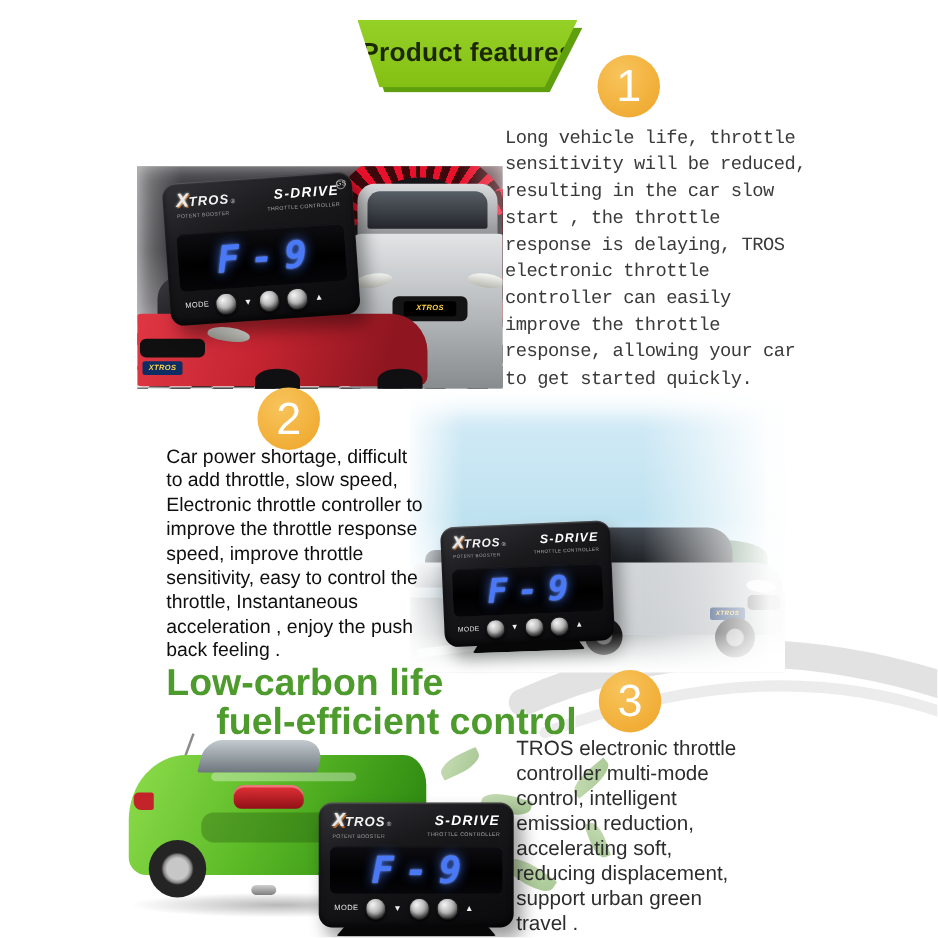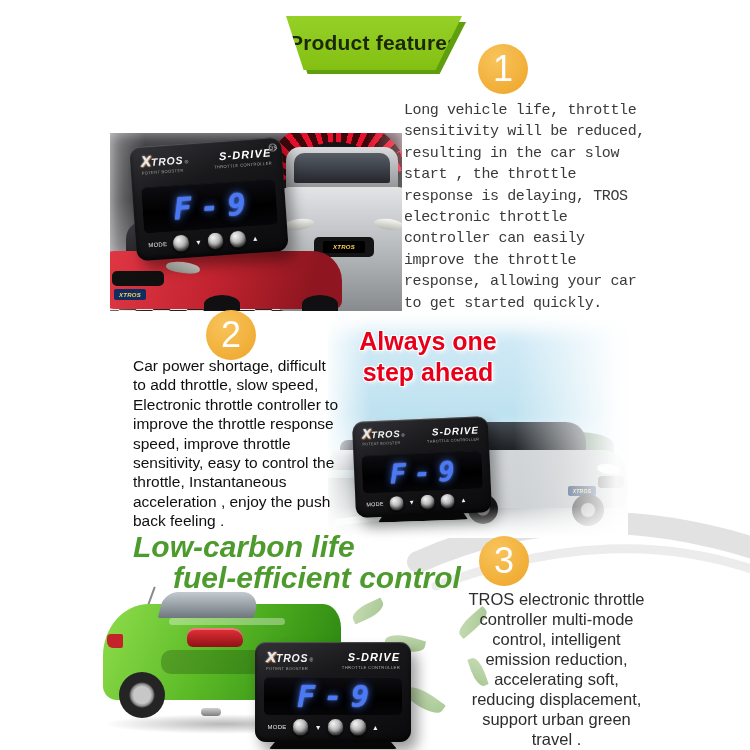--- a/index.html
+++ b/index.html
@@ -24,29 +24,29 @@
     display:flex;align-items:center;justify-content:center;color:#fff;font-size:36px;font-weight:400;}
   .c1{left:478px;top:44px;}
   .c2{left:206px;top:310px;}
   .c3{left:479px;top:536px;}
 
   
   .red-heading{color:#e8001a;font-weight:bold;text-align:center;white-space:pre-line;
     text-shadow:1px 1px 0 #fff,-1px -1px 0 #fff,1px -1px 0 #fff,-1px 1px 0 #fff,2px 2px 4px rgba(255,255,255,.9);}
   .h1{left:95px;top:80px;width:310px;font-size:26px;line-height:30px;z-index:6;}
   .green-heading{left:133px;top:531px;color:#4e9b2d;font-weight:bold;font-size:30px;line-height:31px;z-index:4;
-    text-shadow:1px 1px 0 #fff;font-style:italic;}
+    text-shadow:1px 1px 0 #fff;}
   .green-heading .gl2{margin-left:40px;}
 
   
   .txt{white-space:pre;z-index:4;}
   .txt1{left:404px;top:100px;width:256px;font-family:"Liberation Mono",monospace;
     font-size:15px;line-height:21.4px;letter-spacing:-0.4px;color:#3a3a3a;}
   .txt2{left:133px;top:356px;width:250px;font-size:15.5px;line-height:19.4px;color:#0f0f0f;}
-  .txt3{left:429px;top:589px;width:255px;font-size:16.5px;line-height:20px;color:#2d2d2d;text-align:center;}
+  .txt3{left:413px;top:589px;width:255px;font-size:16.5px;line-height:20px;color:#2d2d2d;}
 
   
   .photo1{left:110px;top:133px;width:292px;height:178px;overflow:hidden;z-index:1;
     background:linear-gradient(180deg,#47464a 0%,#333236 38%,#59575b 62%,#8d8a8e 78%,#b7b4b8 100%);
     box-shadow:inset 0 0 14px rgba(255,255,255,.55);}
   .gauge{border-radius:50%;background:repeating-conic-gradient(#e8102a 0 5deg,#3c080c 5deg 11deg);
     position:absolute;}
   .gauge::after{content:"";position:absolute;inset:16%;border-radius:50%;
     background:radial-gradient(circle,#1a1a1e 55%,#0a0a0c 100%);}
   .gauge-glow{position:absolute;border-radius:50%;background:radial-gradient(circle,rgba(230,20,40,.5),transparent 70%);}
@@ -269,22 +269,20 @@
       <div class="abs c2-body"></div>
       <div class="abs c2-light"></div>
       <div class="abs c2-grille"></div>
       <div class="abs plate c2-plate">XTROS</div>
       <div class="abs c2-wheel" style="left:22px;top:72px;width:30px;height:30px;"></div>
       <div class="abs c2-wheel" style="left:126px;top:72px;width:32px;height:32px;"></div>
     </div>
     <div class="p2fade-l"></div>
     <div class="p2fade-r"></div>
     <div class="p2fade-b"></div>
-    <div class="red-heading h2">Always one
-step ahead</div>
   </div>
 
   <div class="abs green-heading">
     <div>Low-carbon life</div>
     <div class="gl2">fuel-efficient control</div>
   </div>
 
   <div class="abs leaves">
     <div class="leaf" style="left:6px;top:8px;width:34px;height:14px;transform:rotate(-25deg);"></div>
     <div class="leaf" style="left:40px;top:40px;width:40px;height:15px;transform:rotate(15deg);"></div>

